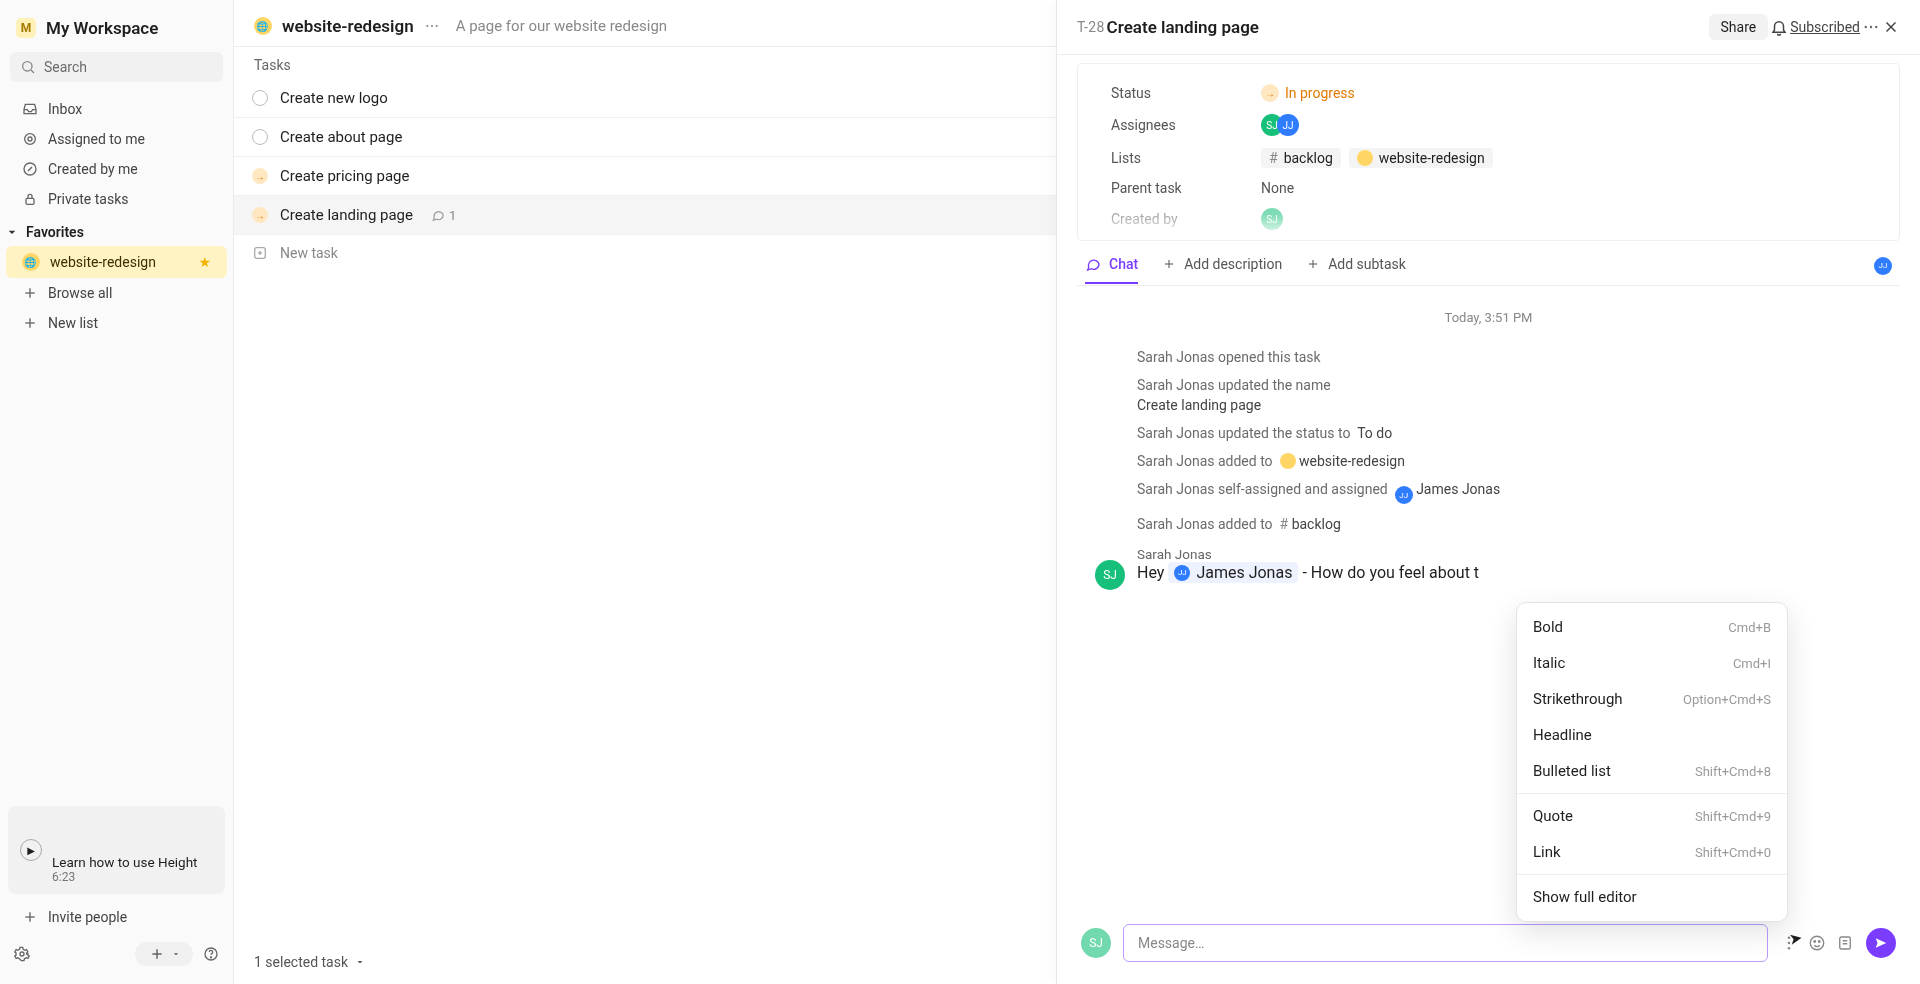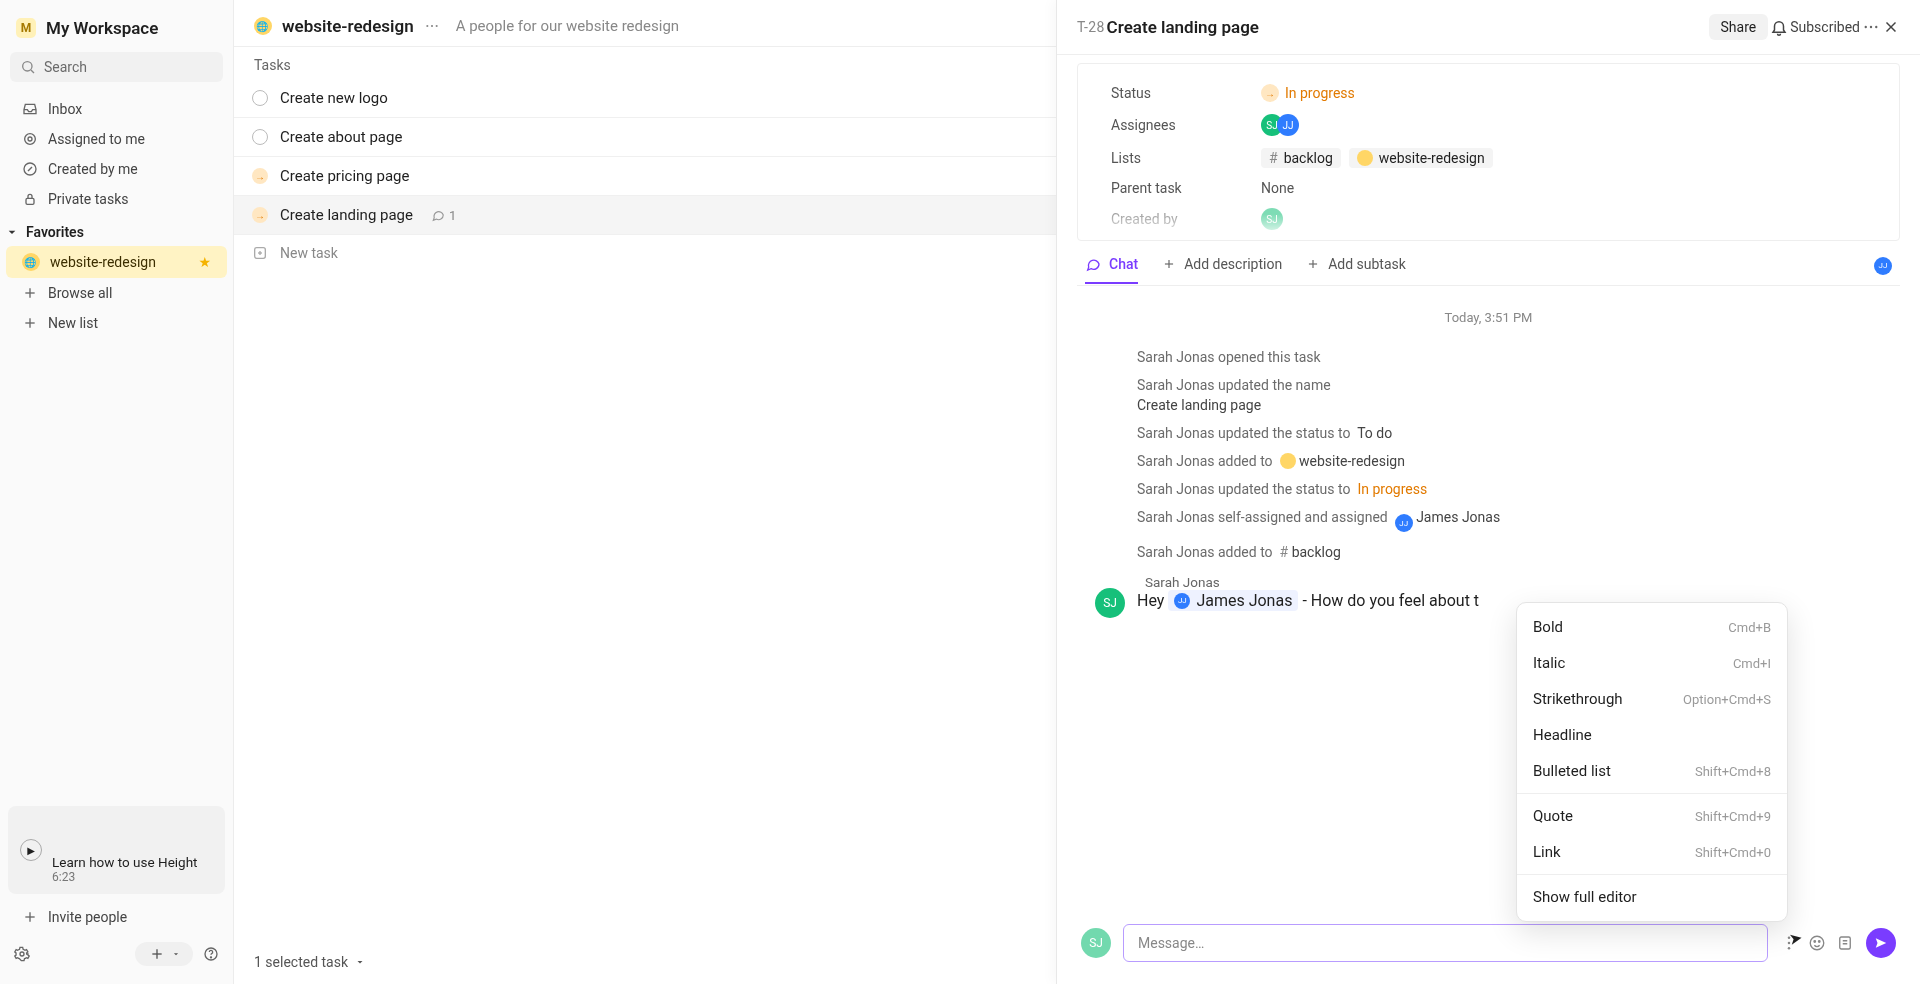--- a/index.html
+++ b/index.html
@@ -67,21 +67,21 @@
     .presence { margin-left:auto; padding-bottom:10px; }
 
     .activity { flex:1; overflow:auto; padding: 24px 32px 6px 32px; }
     .day-label { text-align:center; color:#888; font-size:13px; margin-bottom: 18px; }
     .act-line { color:#6b6b6b; font-size:14px; padding: 6px 0 6px 48px; }
     .act-sub { color:#444; padding-left:48px; margin-top:-2px; margin-bottom:6px; }
     .pill-status { color:#444; }
     .pill-status.todo { color:#444; }
     .pill-status.inprog { color:#e27a00; }
     .msg-row { display:flex; gap:12px; padding: 8px 0 8px 6px; align-items:flex-start; }
-    .msg-author { font-size:13.5px; color:#666;margin-left:8px; }
+    .msg-author { font-size:13.5px; color:#666; }
     .msg-body { font-size:16px; display:flex; align-items:center; flex-wrap:wrap; gap:4px; }
     .mention { display:inline-flex; align-items:center; gap:6px; background:#eef2ff; border-radius:4px; padding:1px 6px; }
 
     .composer { display:flex; align-items:center; gap:12px; padding: 16px 24px 22px; }
     .composer-input { flex:1; border:1.5px solid #b89cff; border-radius:6px; padding:10px 14px; color:#888; background:#fff; }
     .comp-icons { display:flex; align-items:center; gap:10px; color:#888; }
     .send-btn { width:30px; height:30px; border-radius:50%; background:#7a3cff; color:#fff; display:flex; align-items:center; justify-content:center; }
 
     
     .popover { position:absolute; right: 132px; bottom: 62px; width: 272px; background:#fff; border:1px solid #e4e4e4; border-radius:10px; box-shadow: 0 10px 30px rgba(0,0,0,.12); padding:6px 0; z-index:50; }
@@ -208,21 +208,21 @@
 
 <section class="list-pane">
   <div class="list-header">
     <span class="proj-dot">🌐</span>
     <span class="list-title">website-redesign</span>
     <svg width="16" height="16" viewBox="0 0 24 24" fill="#888">
         <circle cx="5" cy="12" r="1.6"></circle>
         <circle cx="12" cy="12" r="1.6"></circle>
         <circle cx="19" cy="12" r="1.6"></circle>
       </svg>
-    <span class="list-desc">A people for our website redesign</span>
+    <span class="list-desc">A page for our website redesign</span>
   </div>
   <div class="tasks-label">Tasks</div>
 
   <div class="task-row">
     <span class="task-status-dot"></span>
     <span class="task-name">Create new logo</span>
   </div>
   <div class="task-row">
     <span class="task-status-dot"></span>
     <span class="task-name">Create about page</span>
@@ -261,21 +261,21 @@
 <section class="detail">
   <div class="detail-top">
     <span class="task-id">T-28</span>
     <span class="detail-title">Create landing page</span>
     <span class="top-spacer"></span>
     <span class="top-btn">Share</span>
     <svg width="18" height="18" viewBox="0 0 24 24" fill="none" stroke="#444" stroke-width="2">
         <path d="M18 16v-5a6 6 0 1 0-12 0v5l-2 3h16z"></path>
         <path d="M10 21a2 2 0 0 0 4 0"></path>
       </svg>
-    <span style="color:#444;">Subscribed</span>
+    <span style="color:#444;text-decoration:underline;">Subscribed</span>
     <svg width="18" height="18" viewBox="0 0 24 24" fill="#666">
         <circle cx="5" cy="12" r="1.6"></circle>
         <circle cx="12" cy="12" r="1.6"></circle>
         <circle cx="19" cy="12" r="1.6"></circle>
       </svg>
     <svg width="18" height="18" viewBox="0 0 24 24" stroke="#444" stroke-width="2">
         <line x1="6" y1="6" x2="18" y2="18"></line>
         <line x1="6" y1="18" x2="18" y2="6"></line>
       </svg>
   </div>
@@ -354,24 +354,20 @@
       <span>Sarah Jonas updated the status to</span>&nbsp;
       <span class="pill-status todo">To do</span>
     </div>
 
     <div class="act-line">
       <span>Sarah Jonas added to</span>&nbsp;
       <span class="globe" style="vertical-align:-3px;"></span>
       <span style="color:#444;">website-redesign</span>
     </div>
 
-    <div class="act-line">
-      <span>Sarah Jonas updated the status to</span>&nbsp;
-      <span class="pill-status inprog">In progress</span>
-    </div>
 
     <div class="act-line">
       <span>Sarah Jonas self-assigned and assigned</span>&nbsp;
       <span class="avatar av-jj" style="width:18px;height:18px;font-size:8px;vertical-align:-4px;">JJ</span>
       <span style="color:#444;">James Jonas</span>
     </div>
 
     <div class="act-line">
       <span>Sarah Jonas added to</span>&nbsp;
       <span style="color:#888">#</span>

